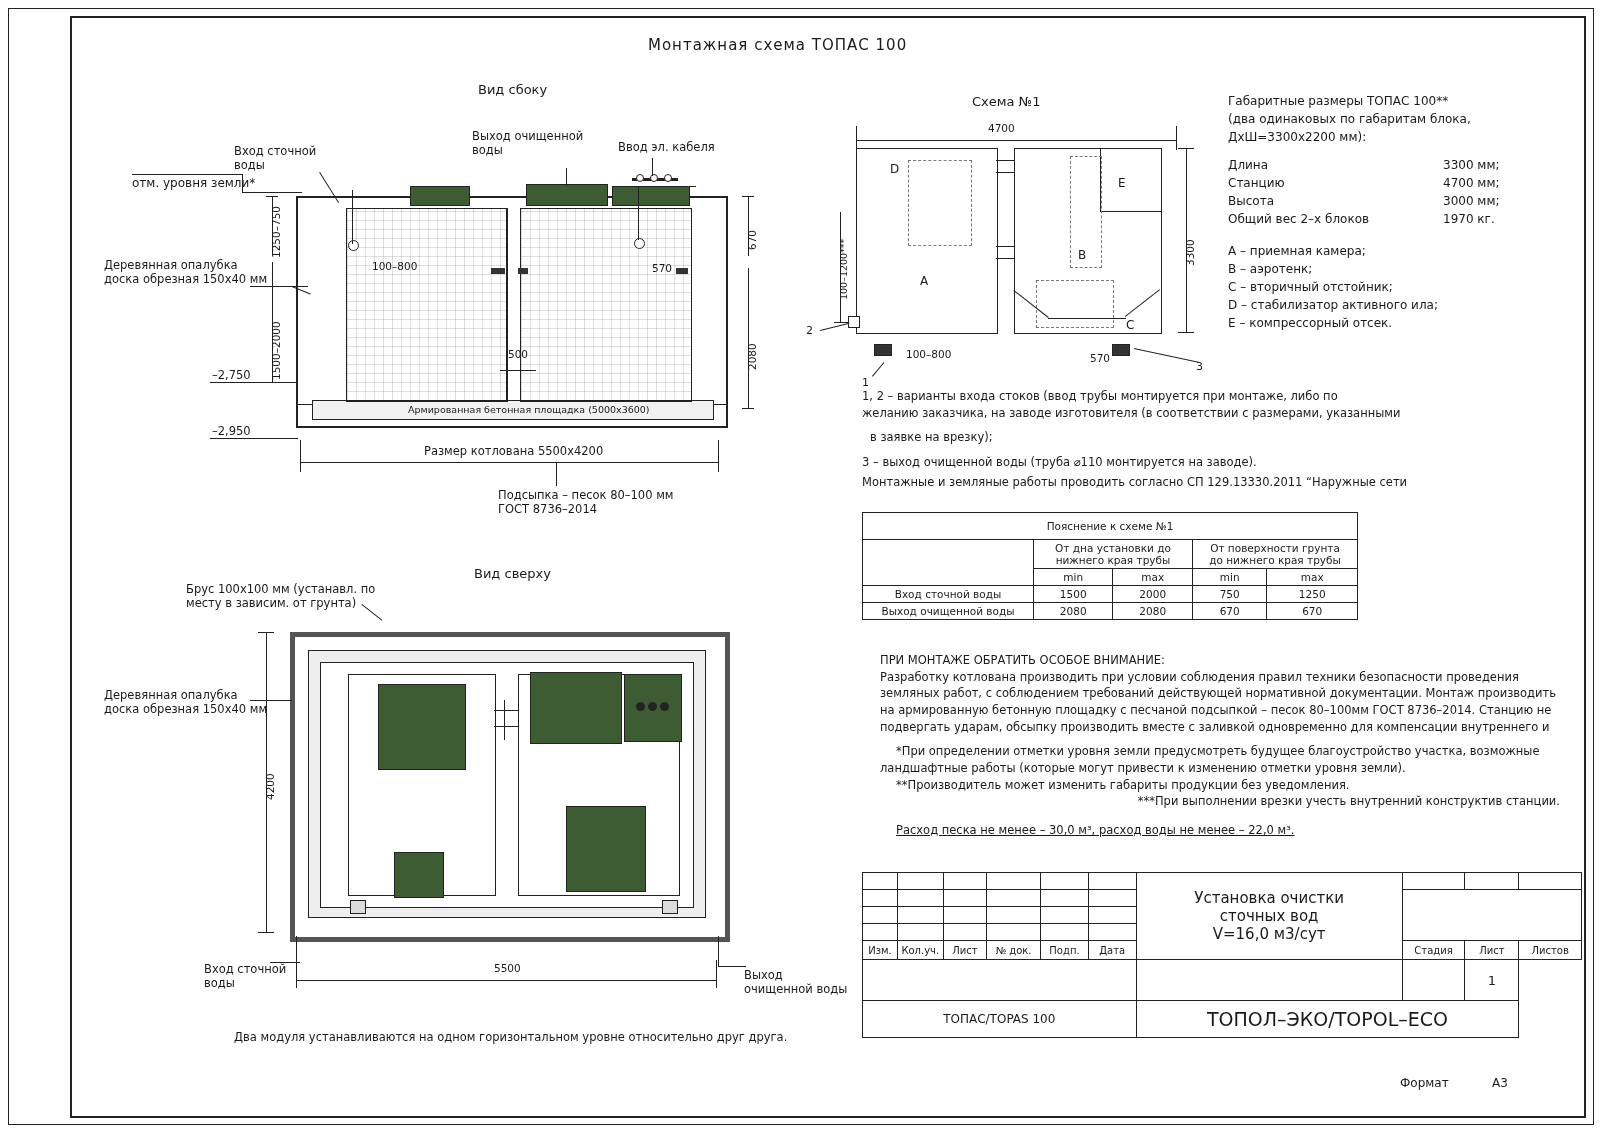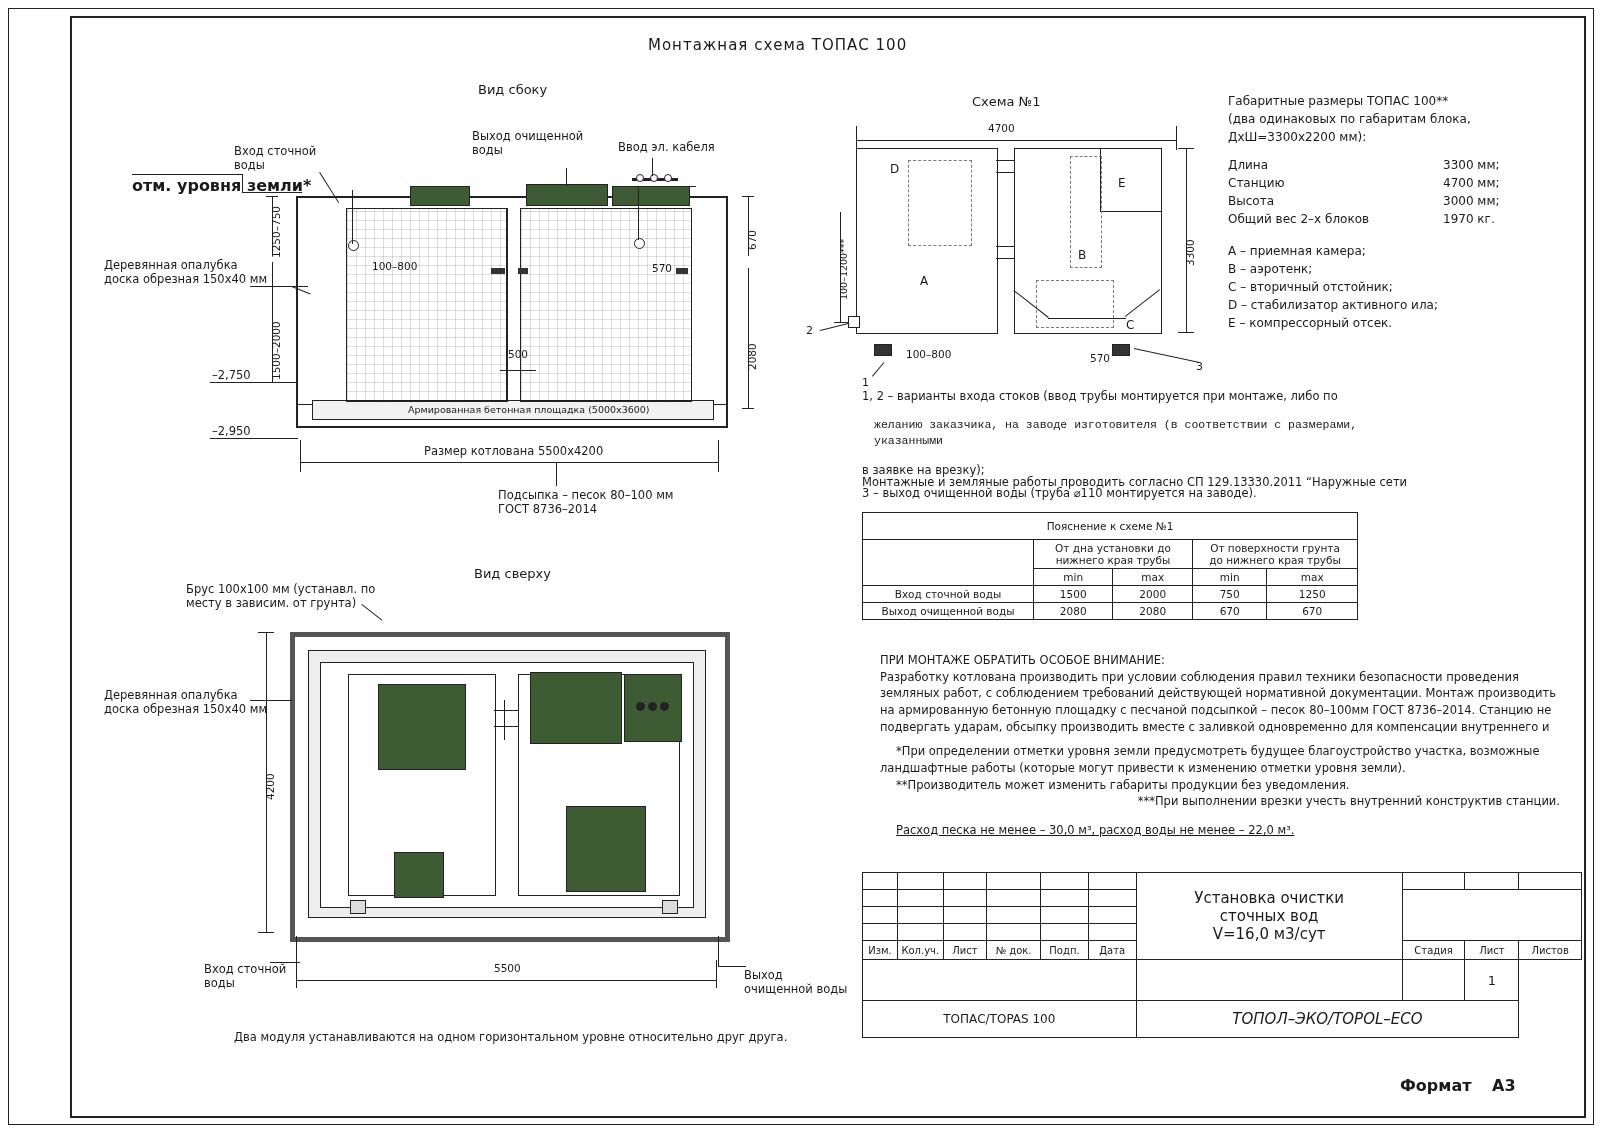--- a/index.html
+++ b/index.html
@@ -2,21 +2,21 @@
 <html><head>
 <meta charset="utf-8">
 <style>
   html,body{margin:0;padding:0;background:#fff;}
   body{width:1600px;height:1131px;font-family:"DejaVu Sans",sans-serif;color:#1a1a1a;}
   .sheet{position:relative;width:1600px;height:1131px;background:#ffffff;}
   .frame-outer{position:absolute;left:8px;top:8px;width:1584px;height:1115px;border:1px solid #222;}
   .frame-inner{position:absolute;left:70px;top:16px;width:1512px;height:1098px;border:2px solid #222;}
   .ttl{position:absolute;font-size:15px;letter-spacing:1px;}
   .lbl{position:absolute;font-size:11.5px;line-height:1.25;white-space:pre;}
-  .lbl.small{font-size:16px;font-weight:bold;}
+  .lbl.small{font-size:12px;}
   .lbl.tiny{font-size:9.5px;}
   .ln{position:absolute;background:#222;}
   .hl{height:1px;}
   .vl{width:1px;}
   .green{background:#3d5c33;}
   .box{position:absolute;border:1px solid #222;}
   .hatch{position:absolute;background:
      repeating-linear-gradient(0deg, rgba(0,0,0,.13) 0 1px, transparent 1px 9px),
      repeating-linear-gradient(90deg, rgba(0,0,0,.13) 0 1px, transparent 1px 9px);
   }
@@ -234,22 +234,22 @@
   <div class="lbl" style="left:862px;top:376px;font-size:11px;">1</div>
   <div class="ln" style="left:872px;top:376px;width:18px;height:1px;transform:rotate(-50deg);transform-origin:0 0;"></div>
   <div class="lbl" style="left:1196px;top:360px;font-size:11px;">3</div>
   <div class="ln" style="left:1134px;top:348px;width:66px;height:1px;transform:rotate(12deg);transform-origin:0 0;"></div>
 
   <div class="dim" style="left:906px;top:348px;">100–800</div>
   <div class="dim" style="left:1090px;top:352px;">570</div>
 
   <div class="txtblock" style="left:862px;top:388px;width:560px;">
     <p style="margin:0;">1, 2 – варианты входа  стоков (ввод трубы монтируется при монтаже, либо по</p>
-    <p style="margin:12px;font-family:Liberation Mono, monospace;">желанию заказчика, на заводе изготовителя (в соответствии с размерами, указанными</p>
-    <p style="margin:0;">в заявке на врезку);</p>
+    <p style="margin:0;">желанию заказчика, на заводе изготовителя (в соответствии с размерами, указанными</p>
+    <p style="margin:8px;">в заявке на врезку);</p>
     <p style="margin:6px 0 0 0;">3 – выход очищенной воды (труба ⌀110 монтируется на заводе).</p>
   </div>
 
   <div class="txtblock" style="left:862px;top:474px;width:580px;">
     <p style="margin:0;">Монтажные и земляные работы проводить согласно СП 129.13330.2011 “Наружные сети</p>
   </div>
 
   <div class="spec" style="left:1228px;top:92px;width:350px;">
     <div style="white-space:pre;">Габаритные размеры ТОПАС 100**</div>
     <div style="white-space:pre;">(два одинаковых по габаритам блока,
@@ -368,20 +368,20 @@
       <td>Листов</td>
     </tr>
     <tr>
       <td colspan="6" style="height:40px;"></td>
       <td></td>
       <td></td>
       <td style="font-size:13px;">1</td>
     </tr>
     <tr>
       <td colspan="6" style="height:36px;font-size:12px;">ТОПАС/TOPAS 100</td>
-      <td colspan="3" style="font-size:15px;font-style:italic;">ТОПОЛ–ЭКО/TOPOL–ECO</td>
+      <td colspan="3" style="font-size:19px;">ТОПОЛ–ЭКО/TOPOL–ECO</td>
     </tr>
   </tbody>
     </table>
 
   <div class="lbl small" style="left:1400px;top:1076px;">Формат</div>
   <div class="lbl small" style="left:1492px;top:1076px;">А3</div>
 </div>
 
 </body></html>

